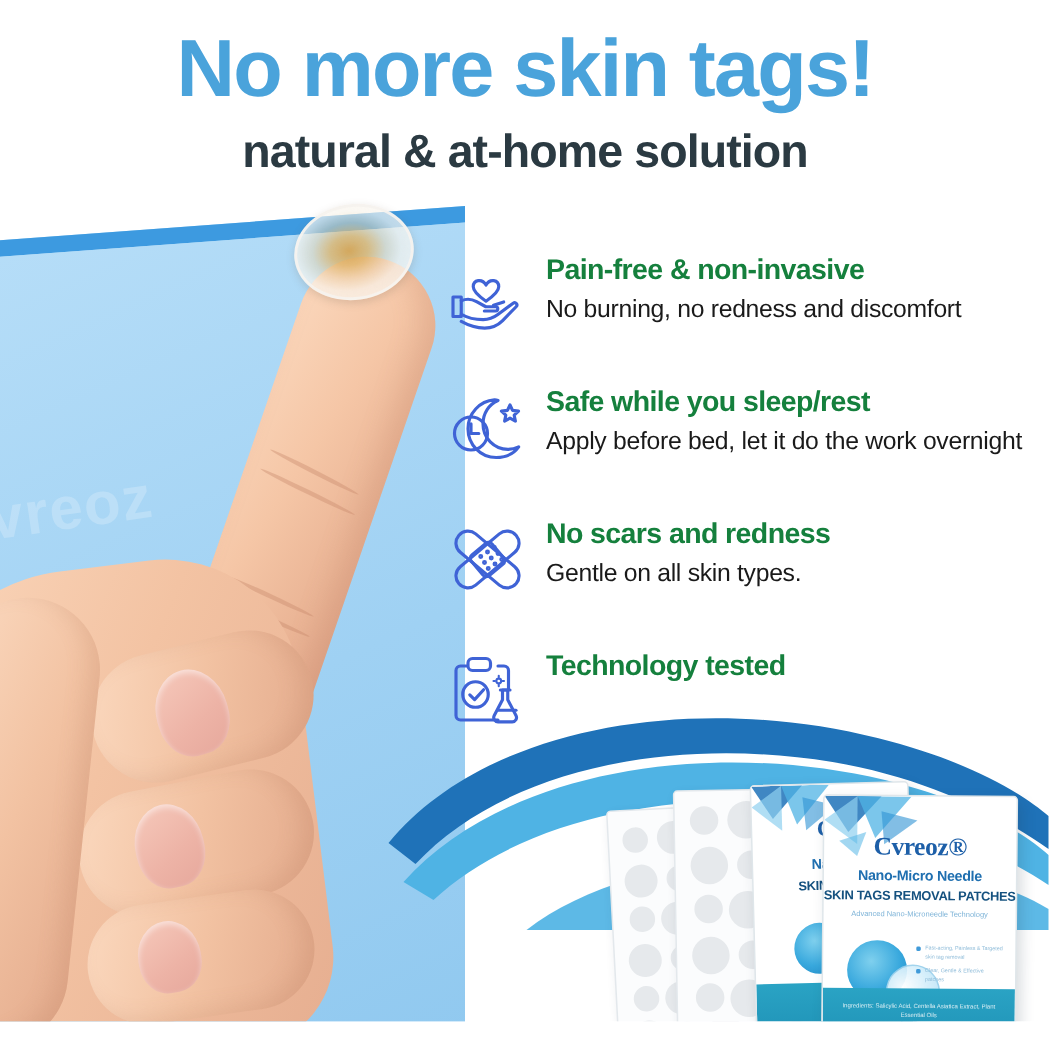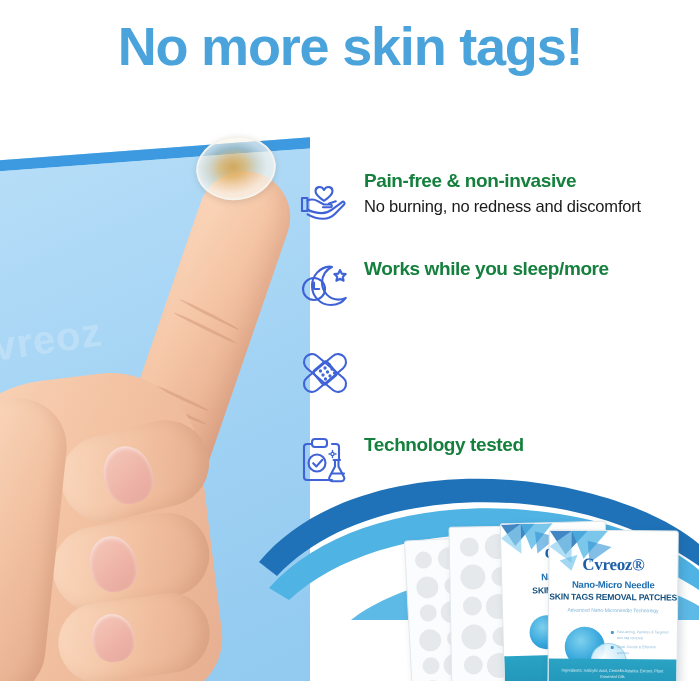--- a/index.html
+++ b/index.html
@@ -297,20 +297,21 @@
     border: 1px solid rgba(120,190,225,0.55);
     transform: rotate(-35deg);
   }
 </style>
 </head>
 <body>
 
 <div id="ad">
 
   <div class="headline">No more skin tags!</div>
+  <div class="subhead">natural &amp; at-home solution</div>
 
   <div class="photo">
     <div class="photo-bg"></div>
 
     <div class="blue-panel">
       <div class="blue-panel-inner"></div>
       <div class="panel-watermark">Cvreoz</div>
     </div>
 
     <div class="hand">
@@ -360,21 +361,22 @@
     <div class="feature">
       <div class="feature-icon">
         <svg viewBox="0 0 58 58" fill="none" stroke="#3f63d6" stroke-width="2.1" stroke-linecap="round" stroke-linejoin="round">
           <path d="M30 13c-6 2.5-10 8.6-10 15.6 0 9.4 7.4 17 16.6 17 2.6 0 5-0.6 7.2-1.7C40.6 48.4 35 51 28.8 51 18.4 51 10 42.4 10 31.8 10 21.6 17.8 13.3 27.6 12.6c0.8-0.05 1.6 0.1 2.4 0.4z" transform="translate(6,-2)"></path>
           <circle cx="18" cy="33" r="11"></circle>
           <path d="M18 26.5V33h5.2"></path>
           <path d="M44 14l1.7 3.6 4 0.5-2.9 2.7 0.8 3.9L44 22.8l-3.6 1.9 0.8-3.9-2.9-2.7 4-0.5z"></path>
         </svg>
       </div>
       <div class="feature-text">
-        <div class="feature-title">Works while you sleep/more</div>
+        <div class="feature-title">Safe while you sleep/rest</div>
+        <div class="feature-desc">Apply before bed, let it do the work overnight</div>
       </div>
     </div>
 
     <div class="feature">
       <div class="feature-icon">
         <svg viewBox="0 0 58 58" fill="none" stroke="#3f63d6" stroke-width="2.1" stroke-linecap="round" stroke-linejoin="round">
           <rect x="4" y="21" width="50" height="16" rx="8" transform="rotate(-40 29 29)"></rect>
           <rect x="4" y="21" width="50" height="16" rx="8" transform="rotate(40 29 29)"></rect>
           <rect x="20" y="20" width="18" height="18" rx="3" transform="rotate(-40 29 29)"></rect>
           <g stroke-width="1.5">
@@ -382,20 +384,24 @@
               <circle cx="29" cy="24" r="0.9"></circle>
             <circle cx="33.5" cy="21" r="0.9"></circle>
             <circle cx="27" cy="31" r="0.9"></circle>
               <circle cx="31.5" cy="28" r="0.9"></circle>
             <circle cx="36" cy="25" r="0.9"></circle>
             <circle cx="29.5" cy="35" r="0.9"></circle>
               <circle cx="34" cy="32" r="0.9"></circle>
             <circle cx="38.5" cy="29" r="0.9"></circle>
           </g>
         </svg>
+      </div>
+      <div class="feature-text">
+        <div class="feature-title">No scars and redness</div>
+        <div class="feature-desc">Gentle on all skin types.</div>
       </div>
     </div>
 
     <div class="feature">
       <div class="feature-icon">
         <svg viewBox="0 0 58 58" fill="none" stroke="#3f63d6" stroke-width="2.1" stroke-linecap="round" stroke-linejoin="round">
           <path d="M36 12h4a3 3 0 013 3v12"></path>
           <path d="M36 48H11a3 3 0 01-3-3V15a3 3 0 013-3h4"></path>
           <rect x="16" y="7" width="15" height="8" rx="3"></rect>
           <circle cx="21" cy="31" r="8.5"></circle>

